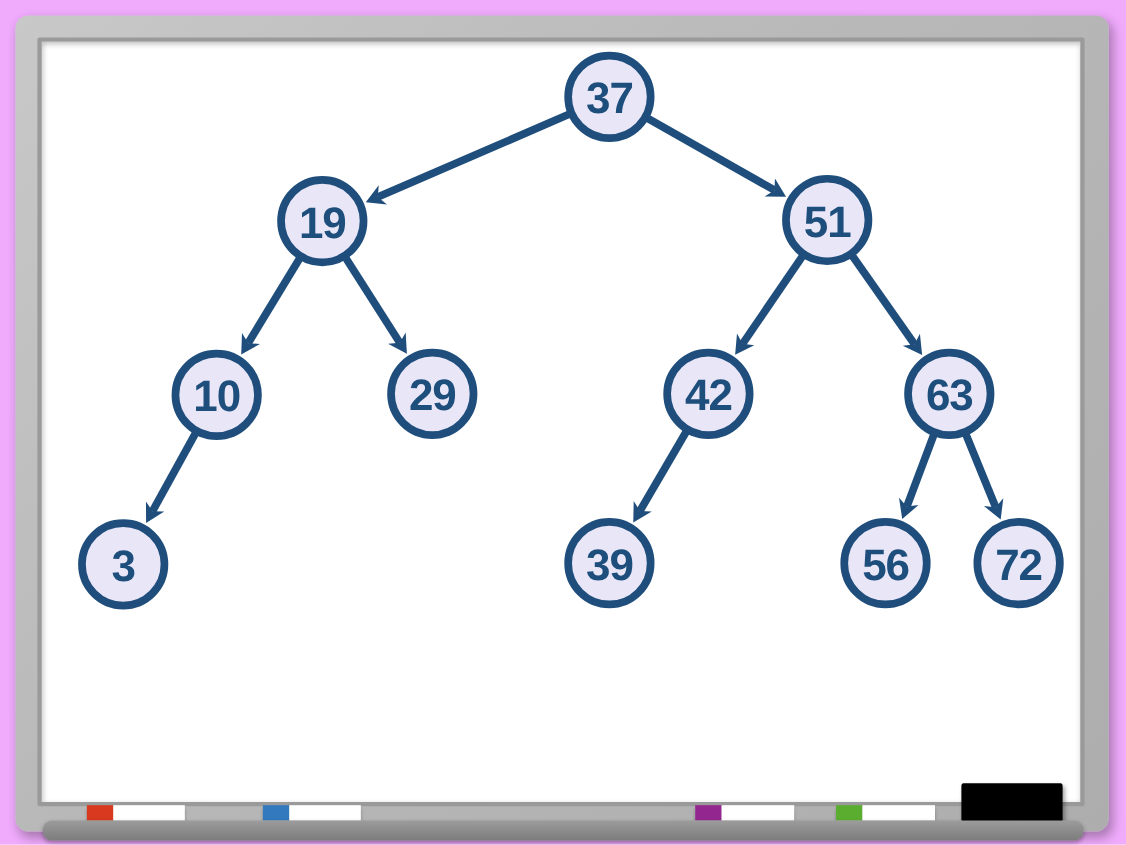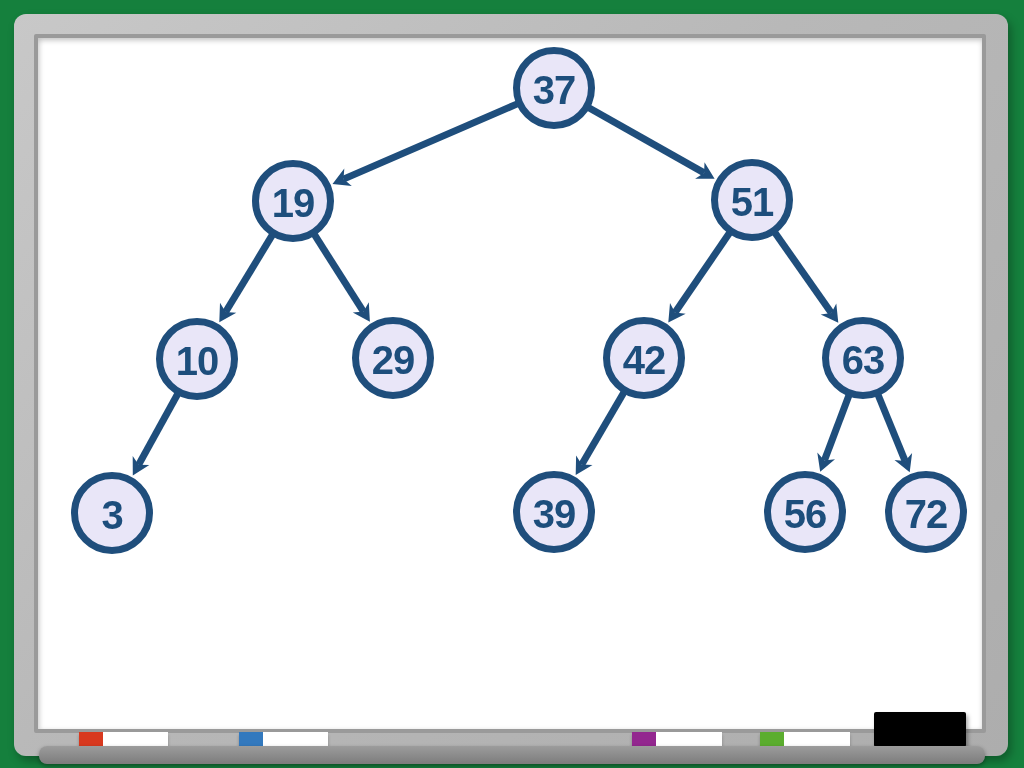--- a/index.html
+++ b/index.html
@@ -2,21 +2,21 @@
 <html><head>
 <meta charset="utf-8">
 <style>
   html, body { margin: 0; padding: 0; background: #ffffff; }
   .stage {
     position: relative;
     width: 1024px;
     height: 768px;
     overflow: hidden;
     font-family: "Liberation Sans", sans-serif;
-    background: #15803d;
+    background: #f0abfc;
   }
   .frame {
     position: absolute;
     left: 14px; top: 14px;
     width: 994px; height: 742px;
     border-radius: 12px;
     background: linear-gradient(135deg, #c8c8c8 0%, #b8b8b8 45%, #adadad 100%);
     box-shadow: 3px 5px 10px rgba(0,0,0,0.30);
     z-index: 1;
   }

